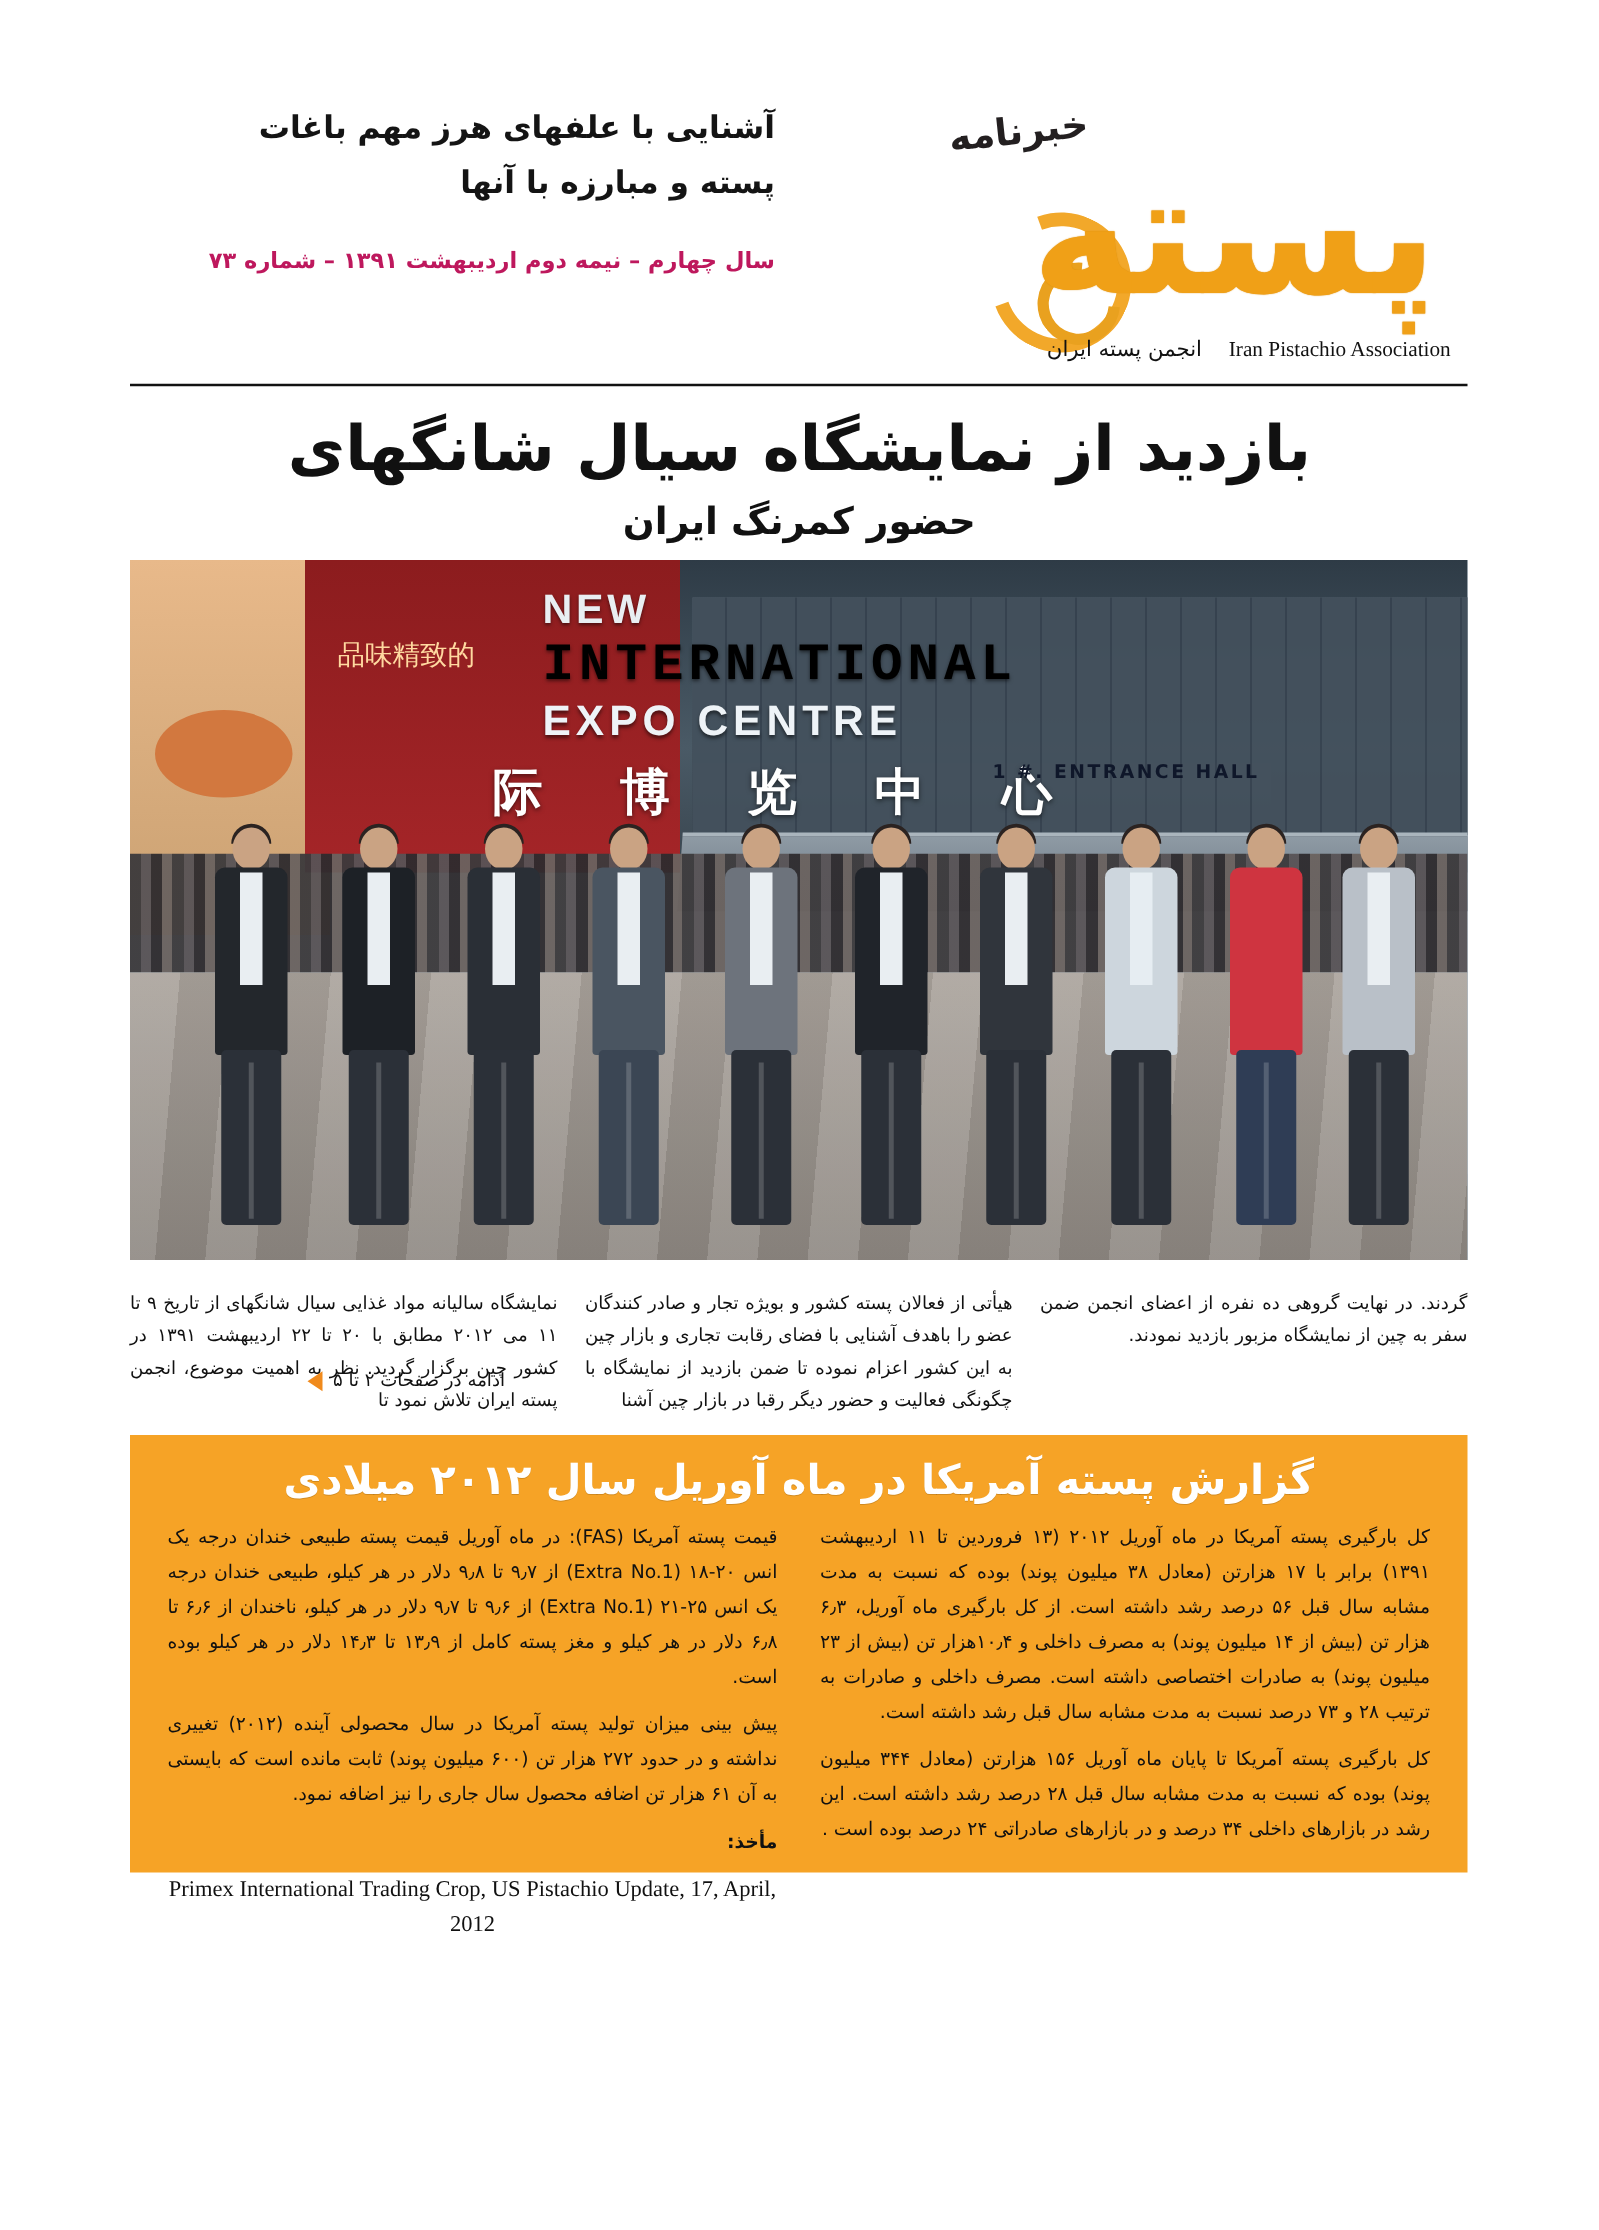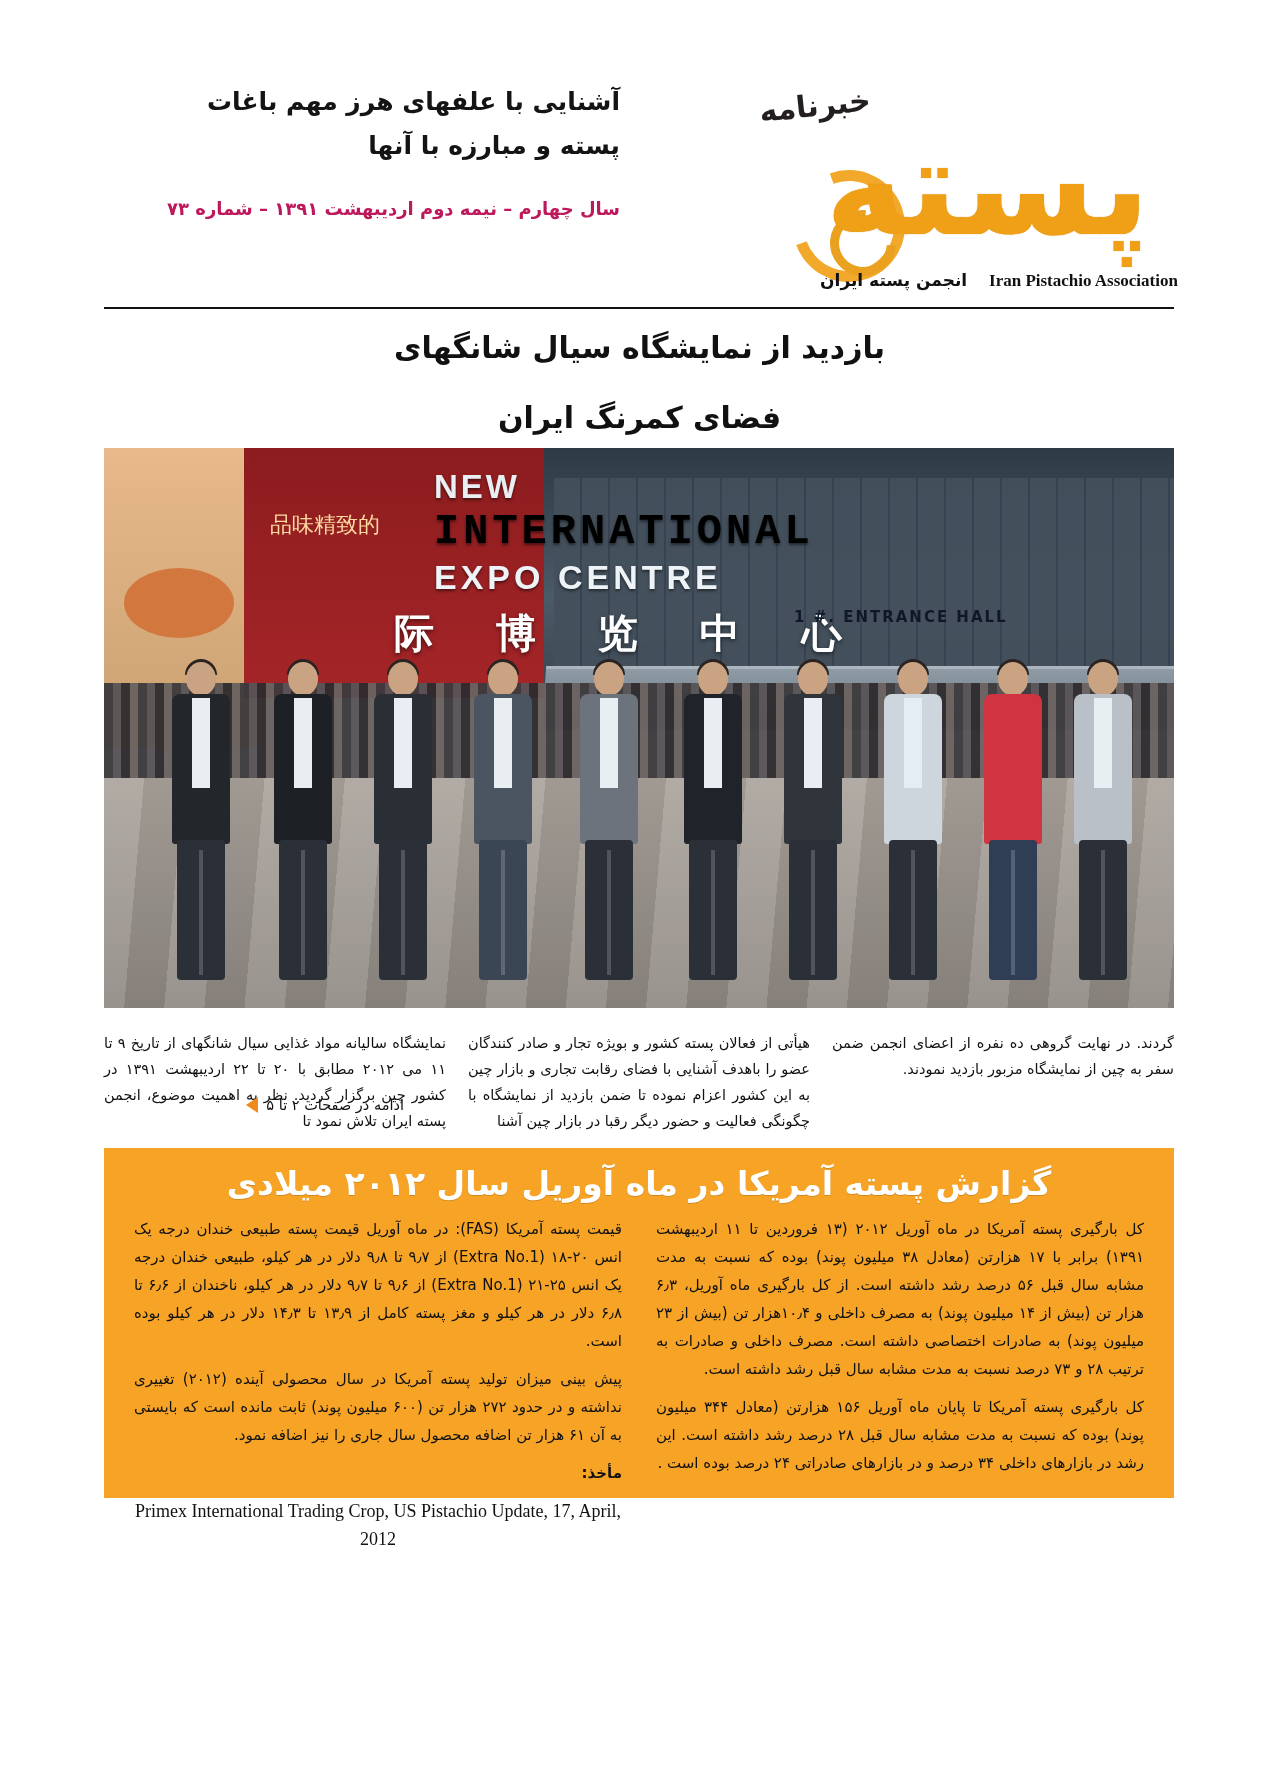--- a/index.html
+++ b/index.html
@@ -84,21 +84,21 @@
     transform: rotate(-40deg);
   }
   .assoc-line {
     position: absolute;
     top: 200px;
     left: 40px;
     width: 420px;
     text-align: center;
     font-size: 17px;
     color: #111;
-    font-weight: bold;
+    font-weight: normal;
     direction: rtl;
   }
   .assoc-line .en {
     font-family: "Liberation Serif", serif;
     font-size: 17px;
     margin-left: 16px;
   }
 
   .head-left {
     position: absolute;
@@ -129,21 +129,21 @@
   }
   .rule-top { top: 307px; }
 
   
   .headline {
     position: absolute;
     top: 330px;
     left: 0;
     width: 1279px;
     text-align: center;
-    font-size: 30px;
+    font-size: 50px;
     font-weight: bold;
     color: #111;
     direction: rtl;
   }
   .subhead {
     position: absolute;
     top: 400px;
     left: 0;
     width: 1279px;
     text-align: center;
@@ -372,21 +372,21 @@
     <div class="assoc-line">
       <span class="en">Iran Pistachio Association</span>
       <span>انجمن پسته ایران</span>
     </div>
   </div>
 </div>
 
 <div class="rule rule-top"></div>
 
 <div class="headline">بازدید از نمایشگاه سیال شانگهای</div>
-<div class="subhead">فضای کمرنگ ایران</div>
+<div class="subhead">حضور کمرنگ ایران</div>
 
 <div class="photo">
   <div class="sky"></div>
   <div class="building">
     <div class="building-glass"></div>
   </div>
   <div class="banner-food">
     <div class="plate"></div>
   </div>
   <div class="banner-red">

